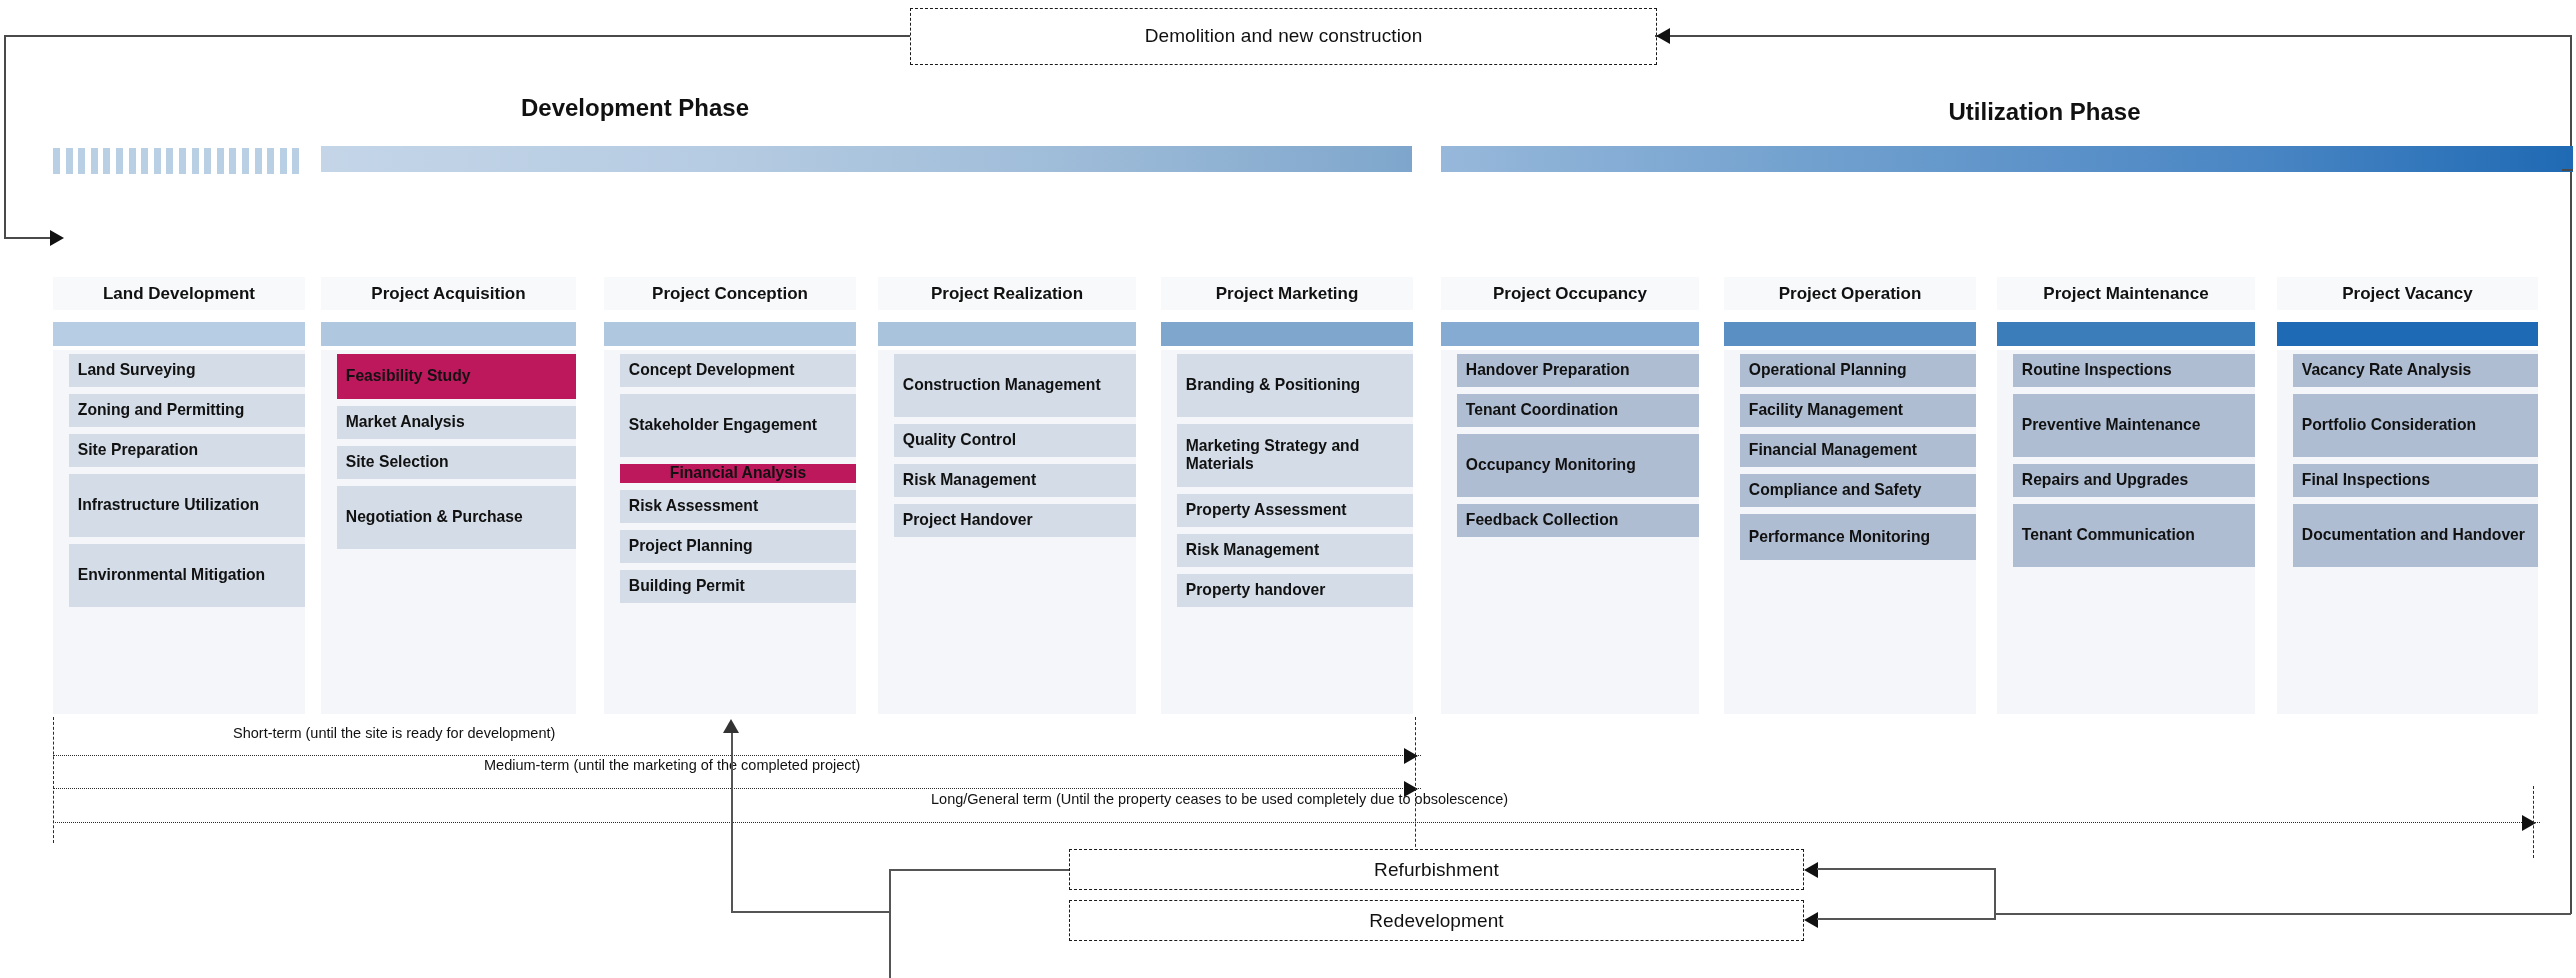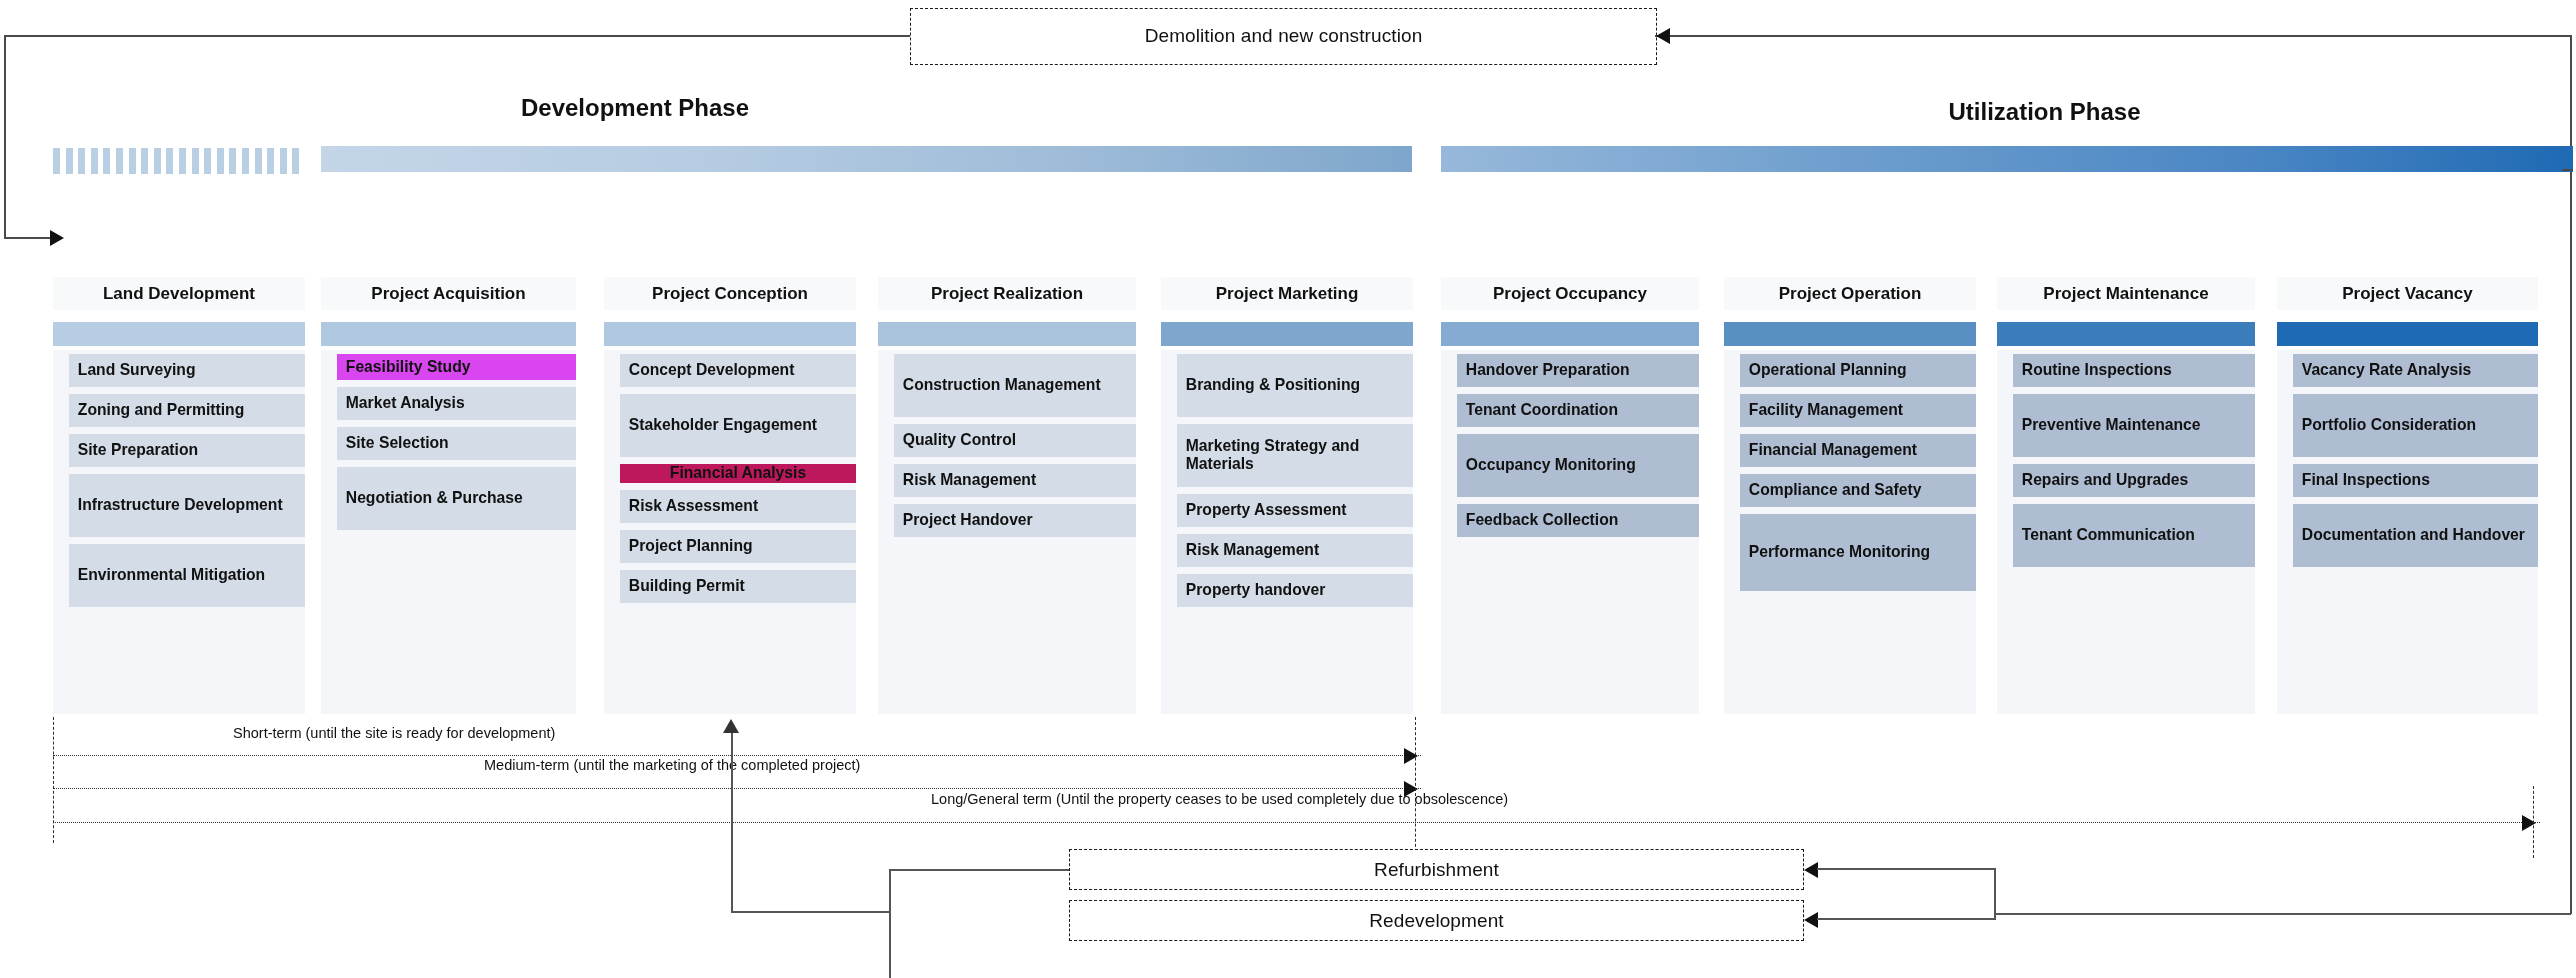--- a/index.html
+++ b/index.html
@@ -76,27 +76,27 @@
 
   <div class="frame-line h" style="left:2562px;top:169px;width:11.3px;"></div>
 
   <div id="columns-root">
       <div class="col-header" style="left: 53px; width: 252px;">Land Development</div>
       <div class="col-accent" style="left: 53px; width: 252px; background: rgb(182, 205, 227);"></div>
       <div class="col-body" style="left: 53px; width: 252px; height: 364px; padding-top: 3.8px; box-sizing: border-box;">
         <div class="cell" style="height: 33px; background: rgb(211, 220, 231);">Land Surveying</div>
         <div class="cell" style="height: 33px; background: rgb(211, 220, 231);">Zoning and Permitting</div>
         <div class="cell" style="height: 33px; background: rgb(211, 220, 231);">Site Preparation</div>
-        <div class="cell" style="height: 63px; background: rgb(211, 220, 231);">Infrastructure Development</div>
+        <div class="cell" style="height: 63px; background: rgb(211, 220, 231);">Infrastructure Utilization</div>
         <div class="cell" style="height: 63px; background: rgb(211, 220, 231);">Environmental Mitigation</div>
       </div>
       <div class="col-header" style="left: 321px; width: 255px;">Project Acquisition</div>
       <div class="col-accent" style="left: 321px; width: 255px; background: rgb(175, 200, 224);"></div>
       <div class="col-body" style="left: 321px; width: 255px; height: 364px; padding-top: 3.8px; box-sizing: border-box;">
-        <div class="cell" style="height: 26px; background: #d946ef;">Feasibility  Study</div>
+        <div class="cell" style="height: 45px; background: #be185d;">Feasibility  Study</div>
         <div class="cell" style="height: 33px; background: rgb(211, 220, 231);">Market Analysis</div>
         <div class="cell" style="height: 33px; background: rgb(211, 220, 231);">Site Selection</div>
         <div class="cell" style="height: 63px; background: rgb(211, 220, 231);">Negotiation &amp; Purchase</div>
         <div class="cell blank" style="height: 63px; background: transparent;"></div>
       </div>
       <div class="col-header" style="left: 604px; width: 252px;">Project Conception</div>
       <div class="col-accent" style="left: 604px; width: 252px; background: rgb(175, 200, 224);"></div>
       <div class="col-body" style="left: 604px; width: 252px; height: 364px; padding-top: 3.8px; box-sizing: border-box;">
         <div class="cell" style="height: 33px; background: rgb(211, 220, 231);">Concept Development</div>
         <div class="cell" style="height: 63px; background: rgb(211, 220, 231);">Stakeholder Engagement</div>
@@ -132,21 +132,21 @@
         <div class="cell" style="height: 33px; background: rgb(174, 189, 210);">Feedback Collection</div>
         <div class="cell blank" style="height: 63px; background: transparent;"></div>
       </div>
       <div class="col-header" style="left: 1724px; width: 252px;">Project Operation</div>
       <div class="col-accent" style="left: 1724px; width: 252px; background: rgb(90, 143, 196);"></div>
       <div class="col-body" style="left: 1724px; width: 252px; height: 364px; padding-top: 3.8px; box-sizing: border-box;">
         <div class="cell" style="height: 33px; background: rgb(174, 189, 210);">Operational Planning</div>
         <div class="cell" style="height: 33px; background: rgb(174, 189, 210);">Facility Management</div>
         <div class="cell" style="height: 33px; background: rgb(174, 189, 210);">Financial Management</div>
         <div class="cell" style="height: 33px; background: rgb(174, 189, 210);">Compliance and Safety</div>
-        <div class="cell" style="height: 77px; background: rgb(174, 189, 210);">Performance Monitoring</div>
+        <div class="cell" style="height: 46px; background: rgb(174, 189, 210);">Performance Monitoring</div>
         <div class="cell blank" style="height: 33px; background: transparent;"></div>
       </div>
       <div class="col-header" style="left: 1997px; width: 258px;">Project Maintenance</div>
       <div class="col-accent" style="left: 1997px; width: 258px; background: rgb(59, 124, 187);"></div>
       <div class="col-body" style="left: 1997px; width: 258px; height: 364px; padding-top: 3.8px; box-sizing: border-box;">
         <div class="cell" style="height: 33px; background: rgb(174, 189, 210);">Routine Inspections</div>
         <div class="cell" style="height: 63px; background: rgb(174, 189, 210);">Preventive Maintenance</div>
         <div class="cell" style="height: 33px; background: rgb(174, 189, 210);">Repairs and Upgrades</div>
         <div class="cell" style="height: 63px; background: rgb(174, 189, 210);">Tenant Communication</div>
         <div class="cell blank" style="height: 33px; background: transparent;"></div>

